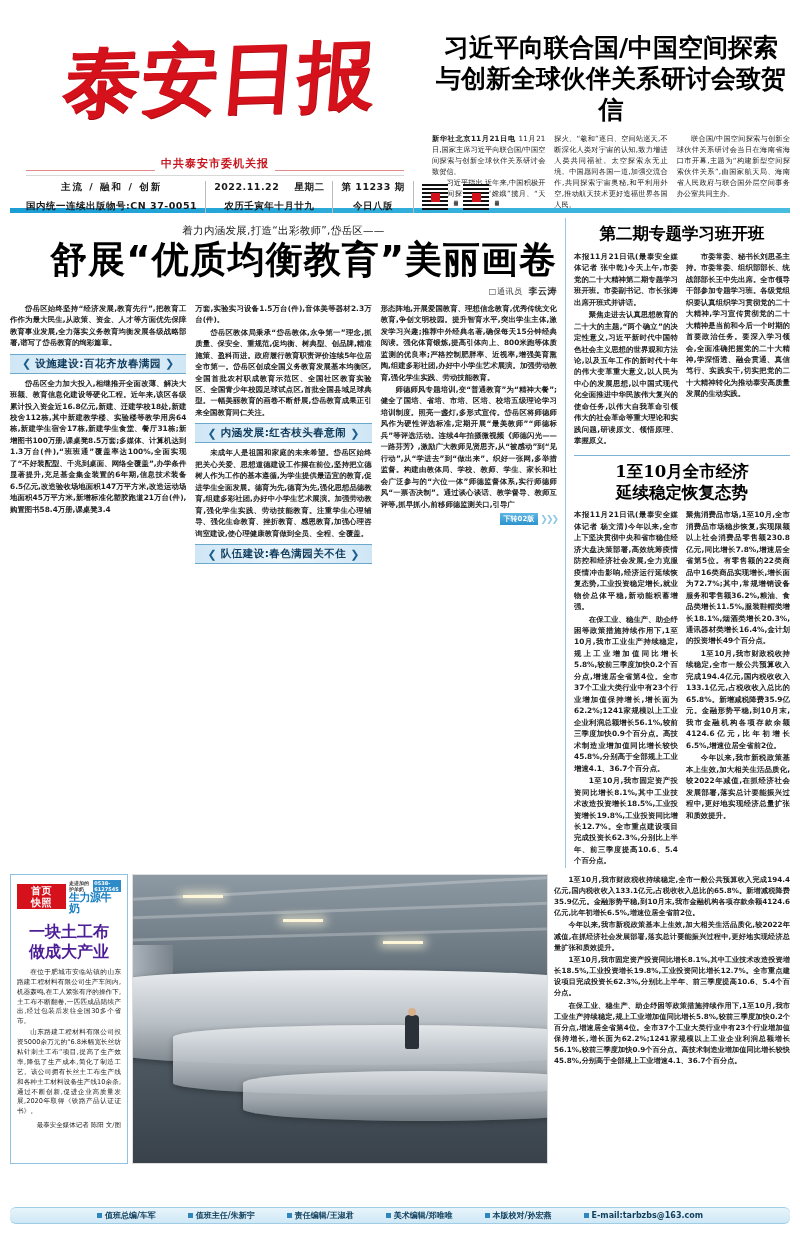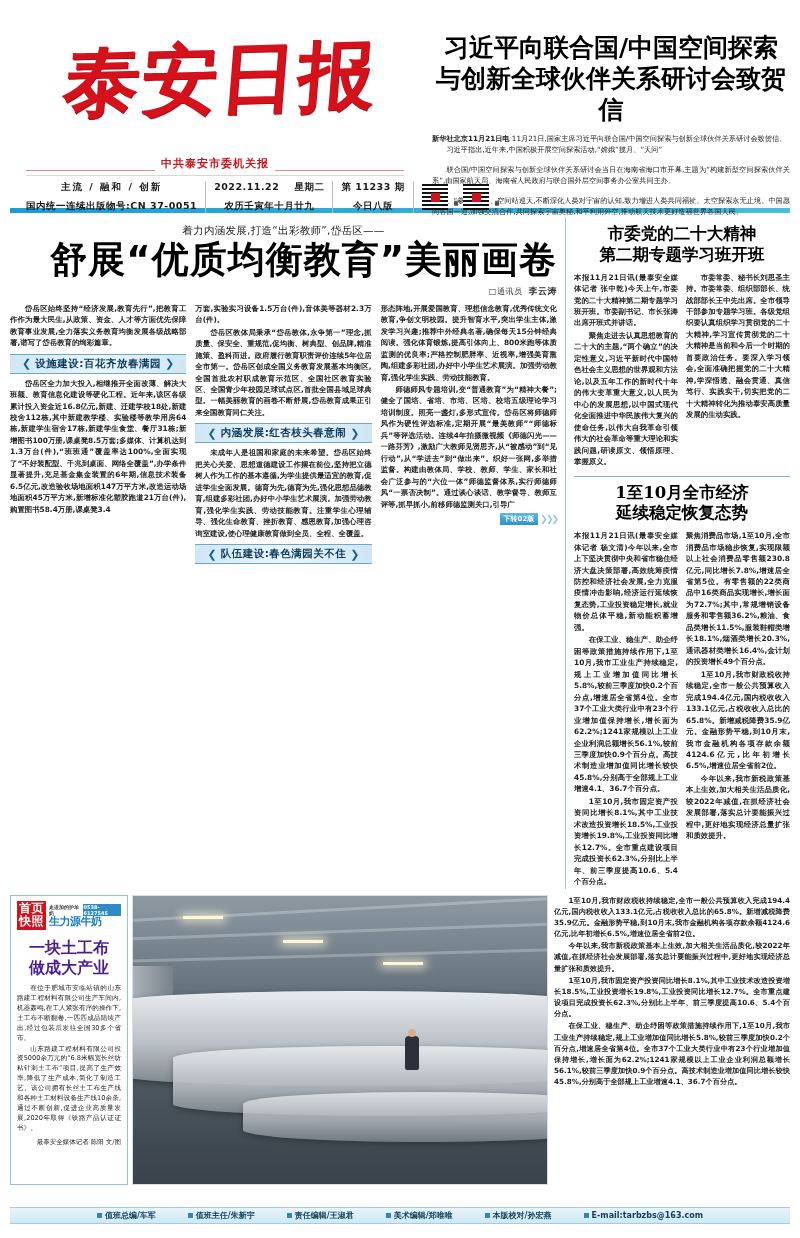--- a/index.html
+++ b/index.html
@@ -43,21 +43,21 @@
       position:relative; }
   .qr::after { content:""; position:absolute; left:9px; top:9px; width:9px; height:9px; background:#d5111b; }
   .qr-label { writing-mode:vertical-rl; font-size:4.5px; color:#444; letter-spacing:0px; line-height:1.1; }
 
   .mh-right { flex:1; padding-left:12px; padding-top:28px; }
   .lead-headline {
     font-family:"DejaVu Serif","Liberation Serif",serif;
     font-size:25px; font-weight:bold; line-height:1.24; text-align:center;
     letter-spacing:0px; color:#000;
   }
-  .lead-body { display:flex; gap:9px; margin-top:9px;flex-direction:column; }
+  .lead-body { display:flex; gap:9px; margin-top:9px; }
   .lead-body .col { flex:1; font-size:7.2px; line-height:1.52; text-align:justify; color:#222; }
   .lead-body .col b { font-weight:bold; }
 
   .blue-bar { height:5px; background:linear-gradient(90deg,#1a9ed4,#47bde0); margin:3px 0 5px 0;}
 
   
   .sec2 { display:flex; gap:0; }
   .sec2-left { width:556px; padding-right:8px; border-right:1px solid #9cc6e0; }
   .sec2-right { flex:1; padding-left:8px; }
 
@@ -94,22 +94,22 @@
   .cols2 .col { flex:1; }
   .r-sep { height:1px; background:#7ab3d4; margin:7px 0 0; }
 
   
   .sec3 { display:flex; margin-top:6px; gap:0; }
   .photo-side {
     width:118px; border:1px solid #8fc2de; padding:5px 6px; background:#fff;
   }
   .flash-row { display:flex; align-items:center; gap:3px; margin-bottom:3px; }
   .flash-badge {
-    background:#d5111b; color:#fff; font-size:12px; font-weight:bold; line-height:1.15;
-    padding:1px 2px; text-align:right; letter-spacing:0.5px;
+    background:#d5111b; color:#fff; font-size:10px; font-weight:bold; line-height:1.15;
+    padding:1px 14px; text-align:right; letter-spacing:0.5px;
   }
   .ad-mini { flex:1; }
   .ad-mini .l1 { font-size:5px; color:#3a3a3a; font-weight:bold; display:flex; gap:2px; align-items:center;}
   .ad-mini .l1 .hl { background:#2e8bc9; color:#fff; padding:0 1px; }
   .ad-mini .l2 { font-size:11px; font-weight:bold; color:#1a7fc1; letter-spacing:-0.5px; line-height:1; font-family:"DejaVu Serif",serif;}
   .ps-headline {
     font-family:"DejaVu Serif","Liberation Serif",serif;
     font-weight:bold; font-size:16px; text-align:center; line-height:1.25; margin:8px 0 6px; color:#4c1d95;
   }
   .ps-body { font-size:6.6px; line-height:1.5; text-align:justify; }
@@ -142,21 +142,21 @@
   .jump-tag { display:inline-flex; align-items:center; gap:2px; float:right; margin-top:2px;}
   .jump-tag .tg { background:linear-gradient(180deg,#5fb6e3,#2d93cd); color:#fff; font-size:7px; padding:1px 4px; font-weight:bold;}
   .jump-tag .ar { color:#8fc8e6; font-size:9px; font-weight:bold; letter-spacing:-2px;}
 
   
   .footer {
     position:absolute; left:10px; right:10px; bottom:14px;
     background:linear-gradient(180deg,#e8f4fb,#cfe8f6);
     border-top:1px solid #9fcde6; border-bottom:1px solid #9fcde6;
     display:flex; align-items:center; justify-content:center; gap:32px;
-    height:17px; font-size:8px; color:#11415e; font-weight:bold;
+    height:17px; font-size:8px; color:#11415e; font-weight:bold;border-radius:6px;
   }
   .footer span.sq { display:inline-block; width:5px; height:5px; background:#2e86bd; margin-right:3px; }
   .footer .item { white-space:nowrap; }
 </style>
 </head>
 <body>
 
 <div class="page">
 
   <div class="masthead">
@@ -200,24 +200,24 @@
         <div>习近平向联合国/中国空间探索</div>
         <div>与创新全球伙伴关系研讨会致贺信</div>
       </div>
       <div class="lead-body">
         <div class="col">
           <p style="margin:0;text-indent:0"><b>新华社北京11月21日电</b>
           <span>11月21日,国家主席习近平向联合国/中国空间探索与创新全球伙伴关系研讨会致贺信。</span></p>
           <p style="margin:0;text-indent:2em">习近平指出,近年来,中国积极开展空间探索活动,“嫦娥”揽月、“天问”</p>
         </div>
         <div class="col">
+          <p style="margin:0;text-indent:0">探火、“羲和”逐日、空间站巡天,不断深化人类对宇宙的认知,致力增进人类共同福祉。太空探索永无止境。中国愿同各国一道,加强交流合作,共同探索宇宙奥秘,和平利用外空,推动航天技术更好造福世界各国人民。</p>
+        </div>
+        <div class="col">
           <p style="margin:0;text-indent:2em">联合国/中国空间探索与创新全球伙伴关系研讨会当日在海南省海口市开幕,主题为“构建新型空间探索伙伴关系”,由国家航天局、海南省人民政府与联合国外层空间事务办公室共同主办。</p>
-        </div>
-        <div class="col">
-          <p style="margin:0;text-indent:0">探火、“羲和”逐日、空间站巡天,不断深化人类对宇宙的认知,致力增进人类共同福祉。太空探索永无止境。中国愿同各国一道,加强交流合作,共同探索宇宙奥秘,和平利用外空,推动航天技术更好造福世界各国人民。</p>
         </div>
       </div>
     </div>
   </div>
 
   <div class="blue-bar"></div>
 
   <div class="sec2">
     <div class="sec2-left">
       <div class="kicker">着力内涵发展,打造“出彩教师”,岱岳区——</div>
@@ -267,21 +267,20 @@
           <div class="jump-tag">
             <span class="tg">下转02版</span>
             <span class="ar">❯❯❯</span>
           </div>
         </div>
       </div>
     </div>
 
     <div class="sec2-right">
       <div class="r-headline">
-        <div>市委党的二十大精神</div>
         <div>第二期专题学习班开班</div>
       </div>
       <div class="cols2">
         <div class="col">
           <div class="bodytext">
             <p style="text-indent:0"><b>本报11月21日讯(最泰安全媒体记者 张中乾)</b><span>今天上午,市委党的二十大精神第二期专题学习班开班。市委副书记、市长张涛出席开班式并讲话。</span></p>
             <p>聚焦走进去认真思想教育的二十大的主题,“两个确立”的决定性意义,习近平新时代中国特色社会主义思想的世界观和方法论,以及五年工作的新时代十年的伟大变革重大意义,以人民为中心的发展思想,以中国式现代化全面推进中华民族伟大复兴的使命任务,以伟大自我革命引领伟大的社会革命等重大理论和实践问题,研读原文、领悟原理、掌握原义。</p>
           </div>
         </div>
         <div class="col">

